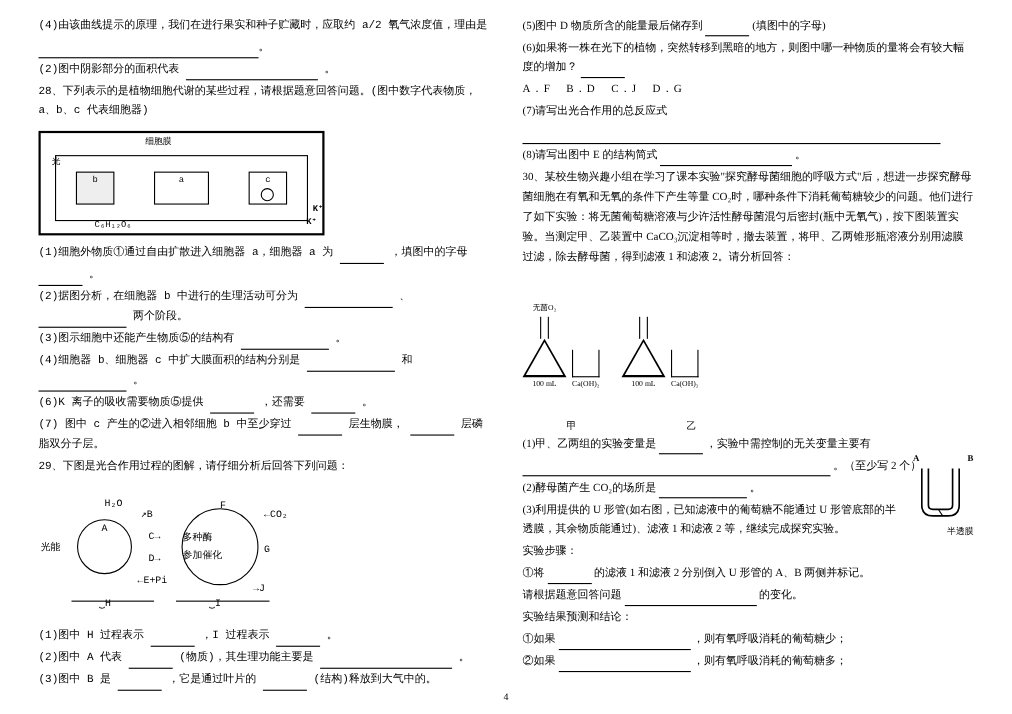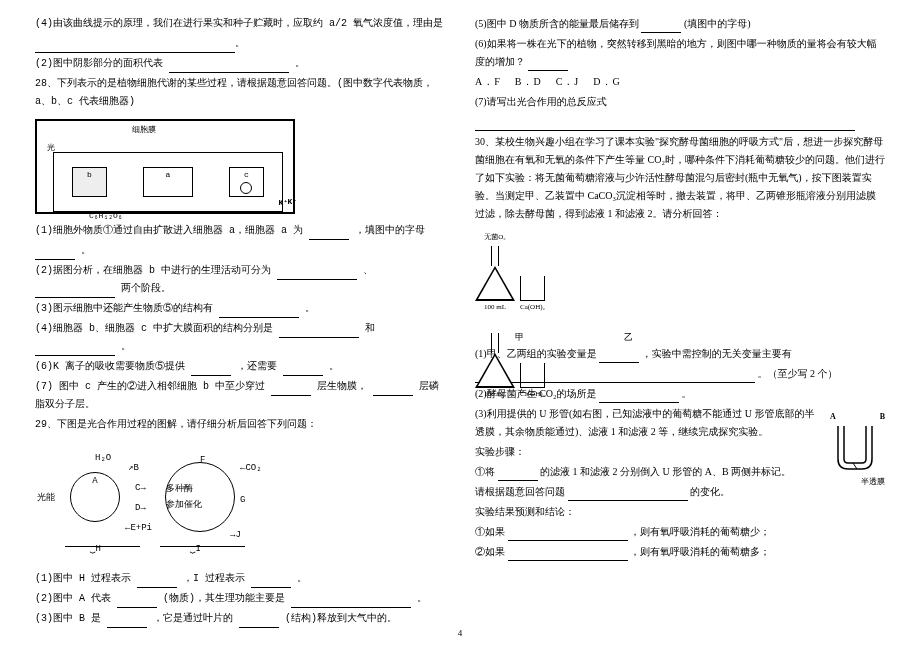--- a/index.html
+++ b/index.html
@@ -36,21 +36,21 @@
       height: 12px;
       vertical-align: bottom;
     }
     .blank-s { min-width: 40px; }
     .blank-m { min-width: 80px; }
     .blank-l { min-width: 120px; }
     .blank-xl { min-width: 200px; }
     .diagram-box {
       border: 2px solid #000;
       margin: 8px 0;
-      padding: 16px;
+      padding: 5px;
       width: 260px;
       height: 95px;
       position: relative;
       background: #fff;
     }
     .diagram-inner {
       border: 1px solid #000;
       width: 230px;
       height: 60px;
       margin: 15px auto 0;
@@ -104,24 +104,23 @@
       font-size: 9px;
     }
     .bracket-h {
       position: absolute;
       bottom: 5px;
       font-size: 9px;
     }
     .flask-diagram {
       width: 300px;
       height: 90px;
-      margin: 8px 0;
+      margin: 23px 0;
       display: flex;
       gap: 20px;
-      flex-direction: column;
     }
     .flask-group {
       display: flex;
       align-items: flex-end;
       gap: 5px;
     }
     .flask {
       width: 40px;
       height: 55px;
       position: relative;
@@ -305,20 +304,25 @@
     <span class="blank blank-s"></span>
   </div>
   <div class="line options">
     <span>A．F</span>&nbsp;&nbsp;&nbsp;
     <span>B．D</span>&nbsp;&nbsp;&nbsp;
     <span>C．J</span>&nbsp;&nbsp;&nbsp;
     <span>D．G</span>
   </div>
   <div class="line">(7)请写出光合作用的总反应式</div>
   <div class="line"><span class="blank" style="min-width:380px"></span></div>
+  <div class="line">
+    <span>(8)请写出图中 E 的结构简式</span>
+    <span class="blank blank-l"></span>
+    <span>。</span>
+  </div>
   <div class="line">30、某校生物兴趣小组在学习了课本实验"探究酵母菌细胞的呼吸方式"后，想进一步探究酵母菌细胞在有氧和无氧的条件下产生等量 CO₂时，哪种条件下消耗葡萄糖较少的问题。他们进行了如下实验：将无菌葡萄糖溶液与少许活性酵母菌混匀后密封(瓶中无氧气)，按下图装置实验。当测定甲、乙装置中 CaCO₃沉淀相等时，撤去装置，将甲、乙两锥形瓶溶液分别用滤膜过滤，除去酵母菌，得到滤液 1 和滤液 2。请分析回答：</div>
 
   <div class="flask-diagram">
     <div class="flask-group">
       <div style="display:flex;flex-direction:column;align-items:center">
         <div style="font-size:7px;margin-bottom:2px">无菌O₂</div>
         <div class="flask">
             <div class="flask-neck"></div>
             <div class="flask-body"></div>
           </div>

